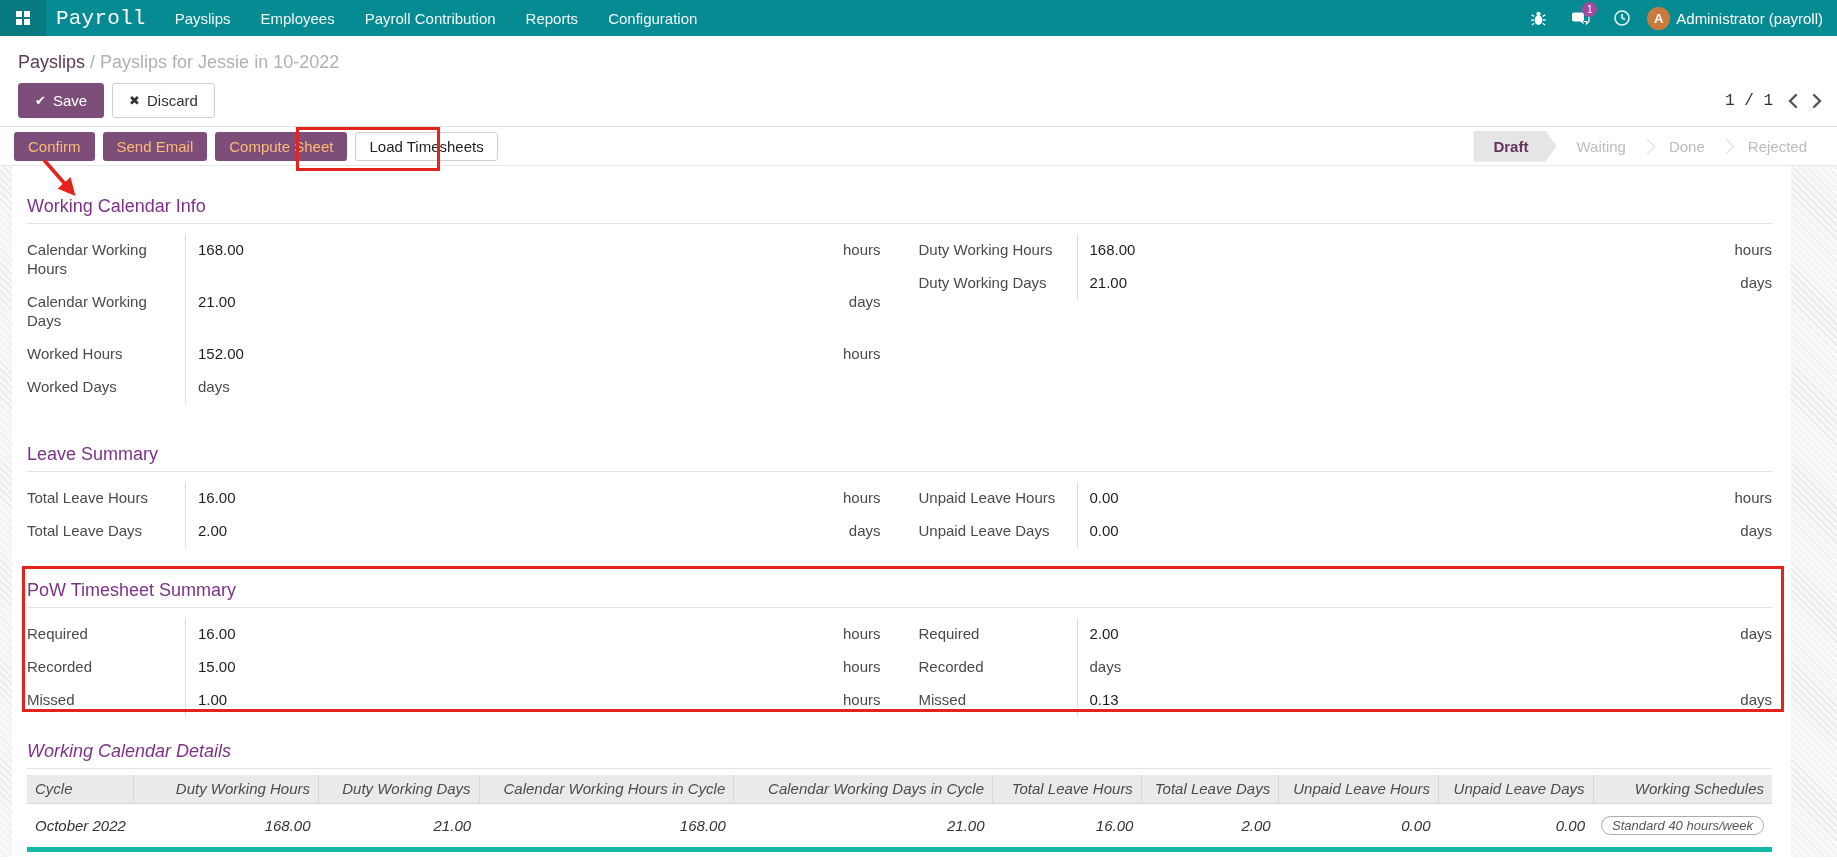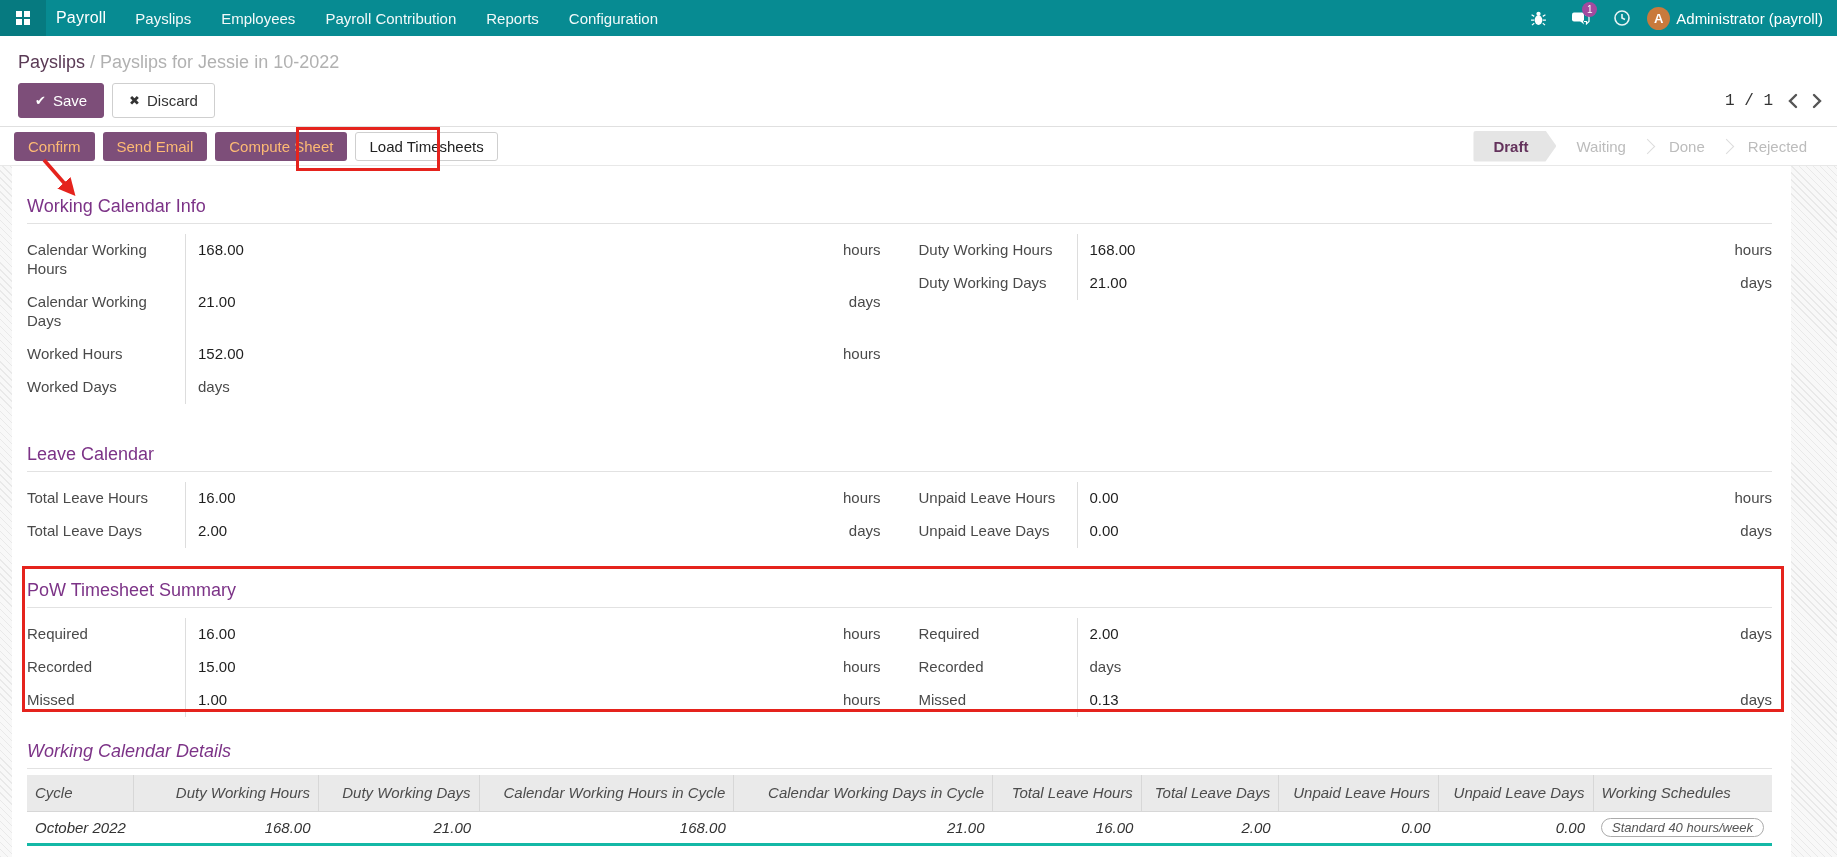--- a/index.html
+++ b/index.html
@@ -11,21 +11,21 @@
   }
 
   
   .topbar {
     height:36px; background:var(--navbar-teal,#078b92);
     display:flex; align-items:center; color:#fff;
   }
   .apps-btn { width:46px; height:36px; display:flex; align-items:center; justify-content:center; background:rgba(0,0,0,0.12); cursor:pointer; }
   .apps-grid { display:grid; grid-template-columns:6px 6px; grid-template-rows:6px 6px; gap:2px; }
   .apps-grid i { background:#fff; display:block; }
-  .brand { font-size:16px; margin:0 14px 0 10px; font-weight:400; letter-spacing:.2px; }
+  .brand { font-size:21px; margin:0 14px 0 10px; font-weight:400; letter-spacing:.2px;font-family:Liberation Mono, monospace; }
   .menu { display:flex; align-items:center; height:100%; }
   .menu-item { padding:0 15px; height:100%; display:flex; align-items:center; color:rgba(255,255,255,.95); cursor:pointer; }
   .topbar-right { margin-left:auto; display:flex; align-items:center; gap:8px; padding-right:14px; }
   .icon-btn { width:34px; height:36px; display:flex; align-items:center; justify-content:center; position:relative; cursor:pointer; }
   .badge {
     position:absolute; top:2px; right:0; min-width:15px; height:15px; border-radius:8px;
     background:var(--badge-magenta,#a24a9e); color:#fff; font-size:10px; line-height:15px; text-align:center; padding:0 3px;
   }
   .avatar {
     width:23px; height:23px; border-radius:50%; background:var(--avatar-orange,#c97a3c);
@@ -86,26 +86,26 @@
   .frow { display:flex; align-items:stretch; }
   .flabel { width:158px; flex:none; padding:6px 10px 8px 0; color:#4a4a4a; line-height:19px; }
   .fbody { flex:1; border-left:1px solid #ddd; padding:6px 0 8px 12px; display:flex; align-items:flex-start; line-height:19px; }
   .fval { flex:1; color:#1e1e1e; }
   .funit { color:#4a4a4a; }
 
   
   .osection.tight { margin-bottom:0;font-style:italic; }
   table.olist { width:100%; border-collapse:collapse; font-size:15px; margin-top:2px; }
   table.olist th {
-    background:#eaeaea; color:#4c4c4c; font-weight:400; padding:5px 8px; height:36px;
+    background:#eaeaea; color:#4c4c4c; font-weight:400; padding:5px 8px; height:28px;
     border-left:1px solid #d7d7d7; border-bottom:1px solid #d7d7d7; text-align:right; white-space:nowrap;
   }
   table.olist th:first-child { border-left:none; text-align:left; }
-  table.olist th:last-child { text-align:left; }
-  table.olist td { padding:6px 8px; height:30px; color:#333; border-bottom:3px solid #14b8a6; text-align:right; white-space:nowrap; }
+  table.olist th:last-child { text-align:right; }
+  table.olist td { padding:12px 8px; height:30px; color:#333; border-bottom:5px solid #14b8a6; text-align:right; white-space:nowrap; }
   table.olist td:first-child { text-align:left; }
   table.olist td:last-child { text-align:left; }
   .pill {
     display:inline-block; border:1px solid #ababab; border-radius:12px; padding:1px 10px;
     font-size:13px; color:#555; background:#fff;
   }
 
   
   .anno { position:absolute; border:3px solid var(--annotation-red,#e5231d); z-index:50; pointer-events:none; }
   .anno-arrow { position:absolute; z-index:50; pointer-events:none; }
@@ -256,21 +256,21 @@
             <div class="fbody">
                 <span class="fval">21.00</span>
                 <span class="funit">days</span>
               </div>
           </div>
         </div>
       </div>
     </div>
 
     <div class="osection" style="margin-bottom:32px;">
-      <div class="section-title">Leave Calendar</div>
+      <div class="section-title">Leave Summary</div>
       <div class="section-rule"></div>
       <div class="fgrid">
         <div class="fcol">
           <div class="frow">
             <div class="flabel">Total Leave Hours</div>
             <div class="fbody">
                 <span class="fval">16.00</span>
                 <span class="funit">hours</span>
               </div>
           </div>

